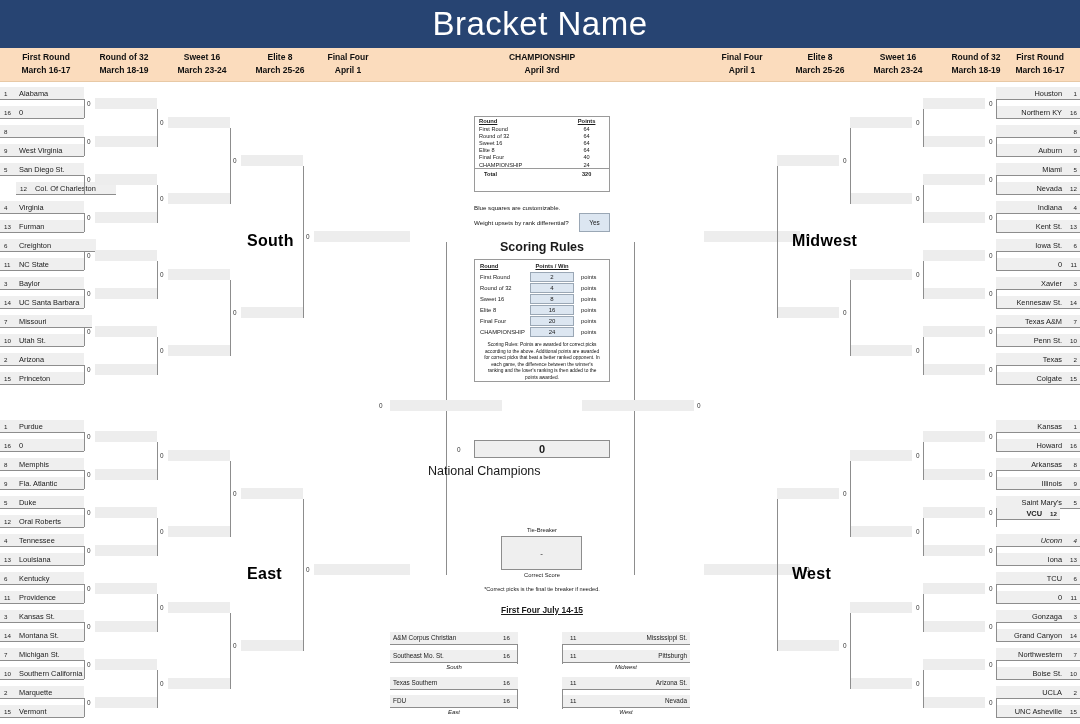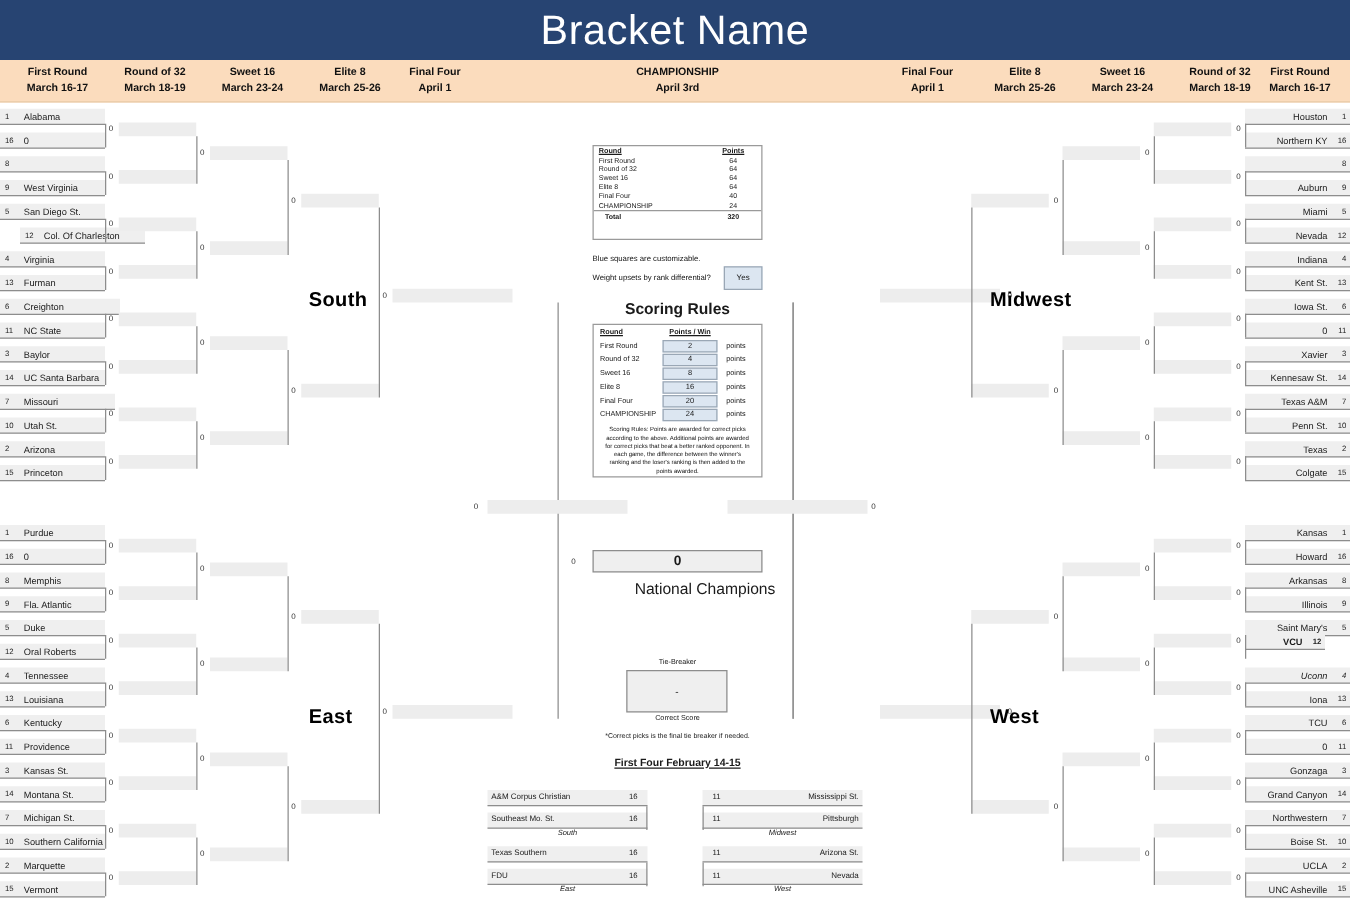--- a/index.html
+++ b/index.html
@@ -116,22 +116,22 @@
   }
 
   
   #champ-box{
     position:absolute; left:474px; top:440px; width:136px; height:18px;
     background:#efefef; border:1px solid #8d8d8d;
     display:flex; align-items:center; justify-content:center;
     font-size:11px; font-weight:bold;
   }
   #champ-label{
-    position:absolute; left:476px; top:464px; width:176px;
-    text-align:center; font-size:12.5px;
+    position:absolute; left:428px; top:464px; width:176px;
+    font-size:12.5px;
   }
   #tb-label{
     position:absolute; left:474px; top:527px; width:136px;
     text-align:center; font-size:5.8px;
   }
   #tb-box{
     position:absolute; left:501px; top:536px; width:81px; height:34px;
     background:#efefef; border:1px solid #8d8d8d;
     display:flex; align-items:center; justify-content:center; font-size:8px;
   }
@@ -751,21 +751,21 @@
   <div id="scoring-note">Scoring Rules: Points are awarded for correct picks according to the above. Additional points are awarded for correct picks that beat a better ranked opponent. In each game, the difference between the winner's ranking and the loser's ranking is then added to the points awarded.</div>
 </div>
 
 <div id="champ-box">0</div>
 <div id="champ-label">National Champions</div>
 <div id="tb-label">Tie-Breaker</div>
 <div id="tb-box">-</div>
 <div id="tb-cs">Correct Score</div>
 <div id="tb-note">*Correct picks is the final tie breaker if needed.</div>
 
-<div id="ff-title">First Four February 14-15</div>
+<div id="ff-title">First Four July 14-15</div>
 <div id="first-four">
     <div class="ffg" style="left: 390px; top: 632px;">
       <div class="ffrow">
         <span class="nm" style="left: 3px;">A&amp;M Corpus Christian</span>
         <span class="sd" style="right: 8px;">16</span>
       </div>
       <div style="height: 5px;"></div>
       <div class="ffrow">
         <span class="nm" style="left: 3px;">Southeast Mo. St.</span>
         <span class="sd" style="right: 8px;">16</span>

